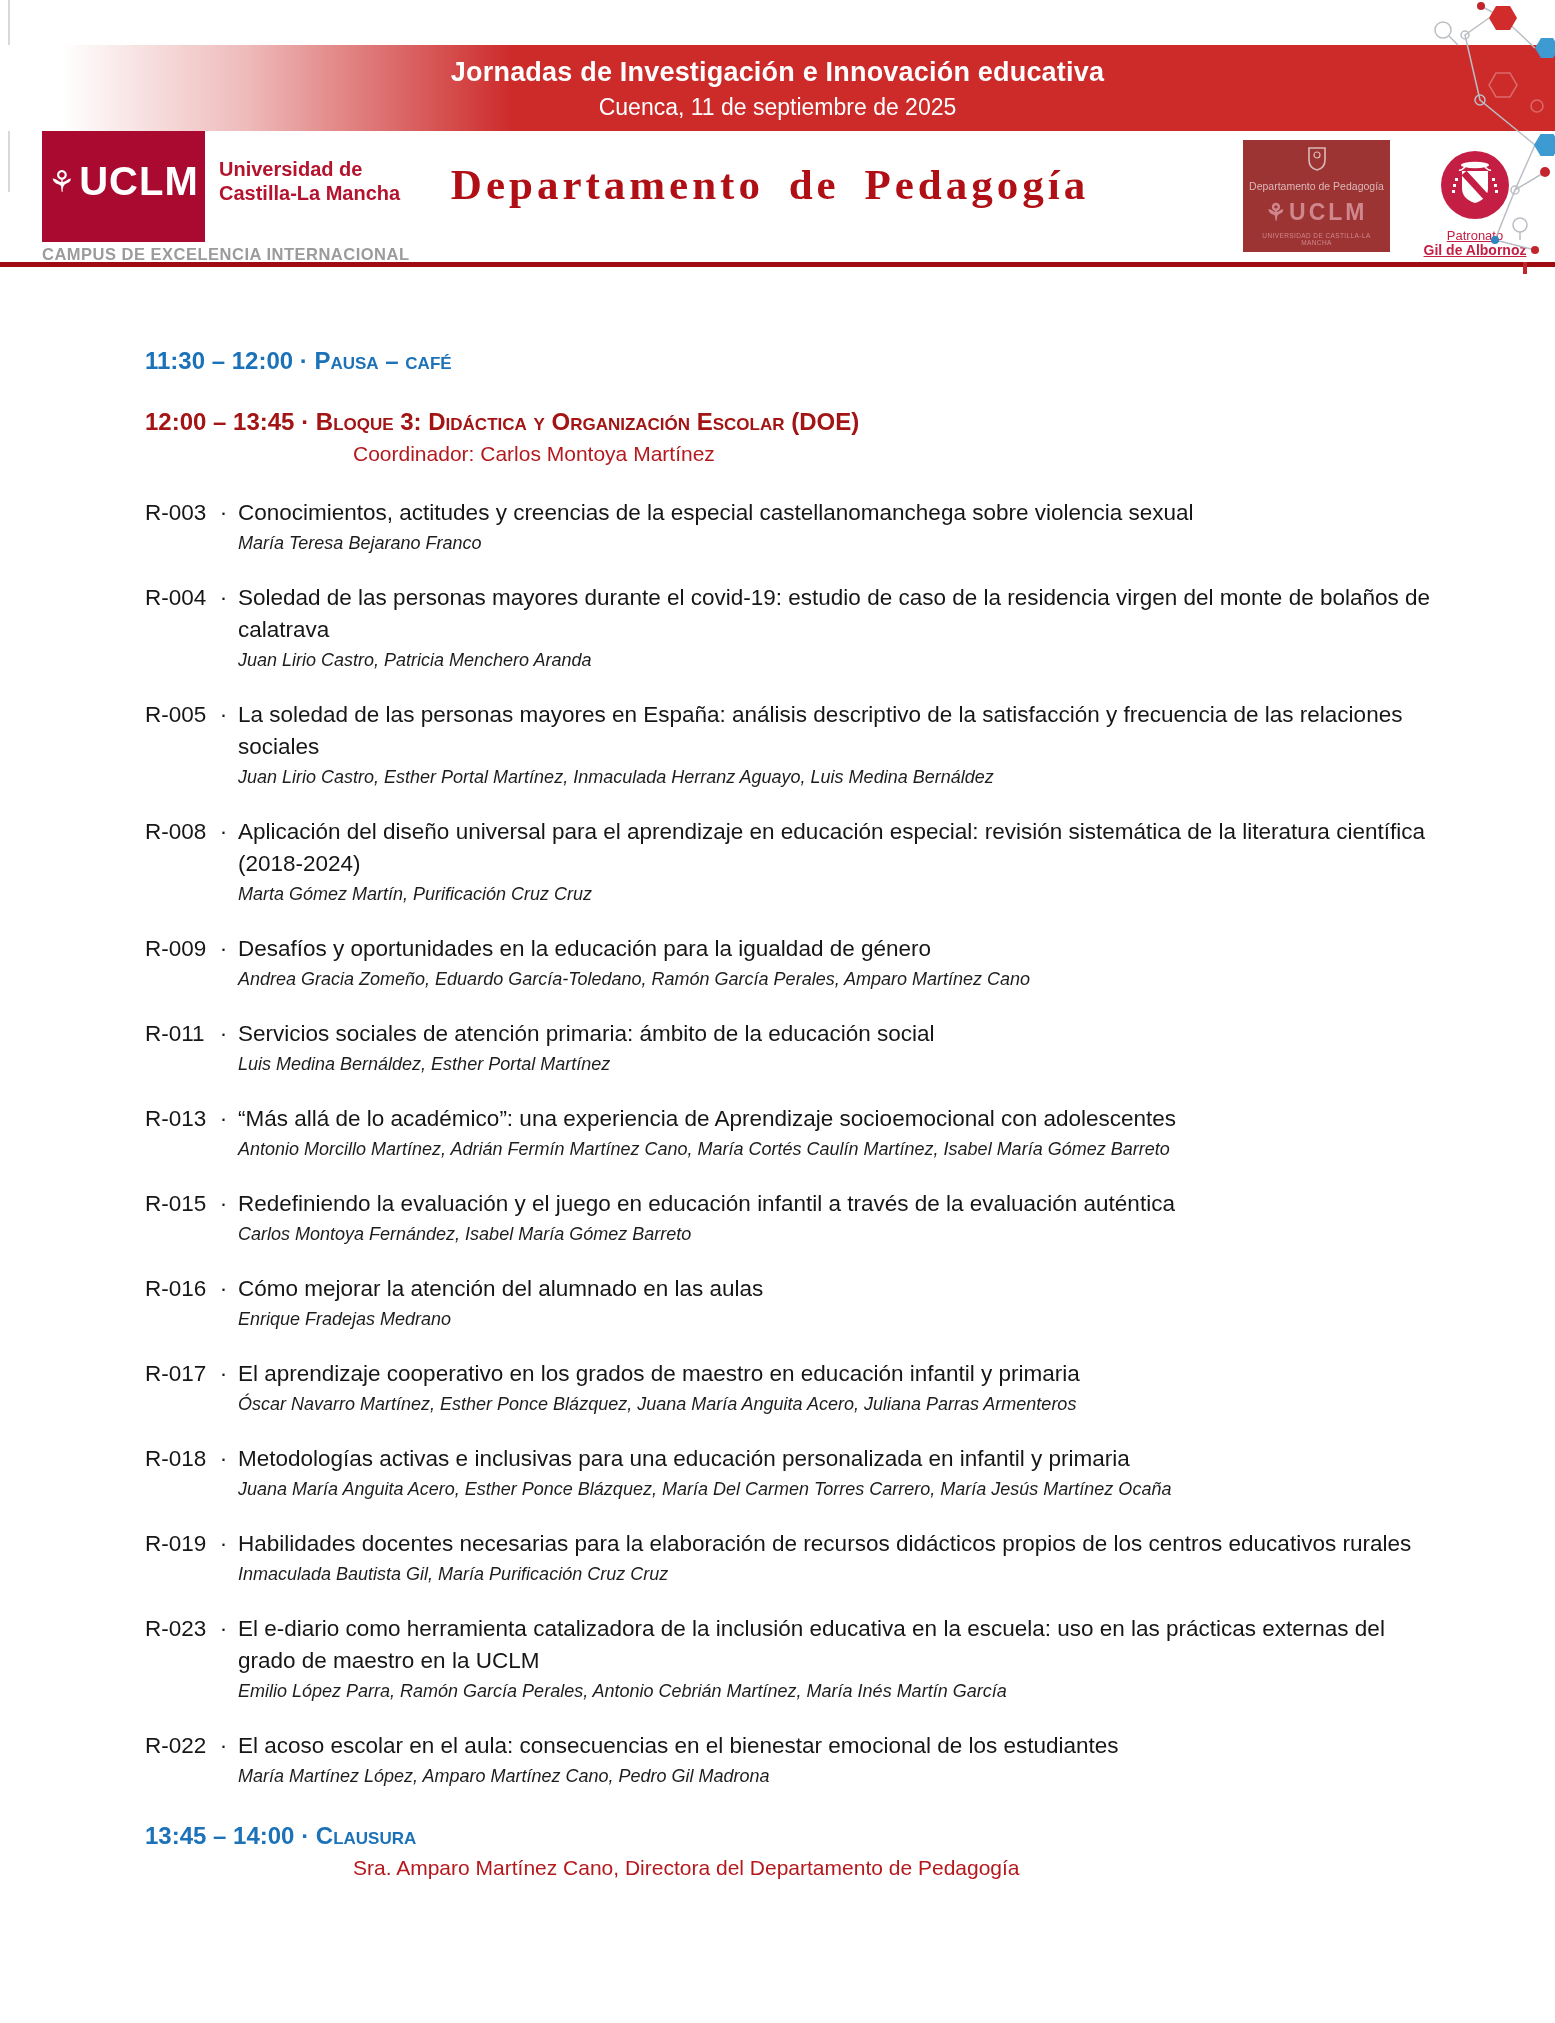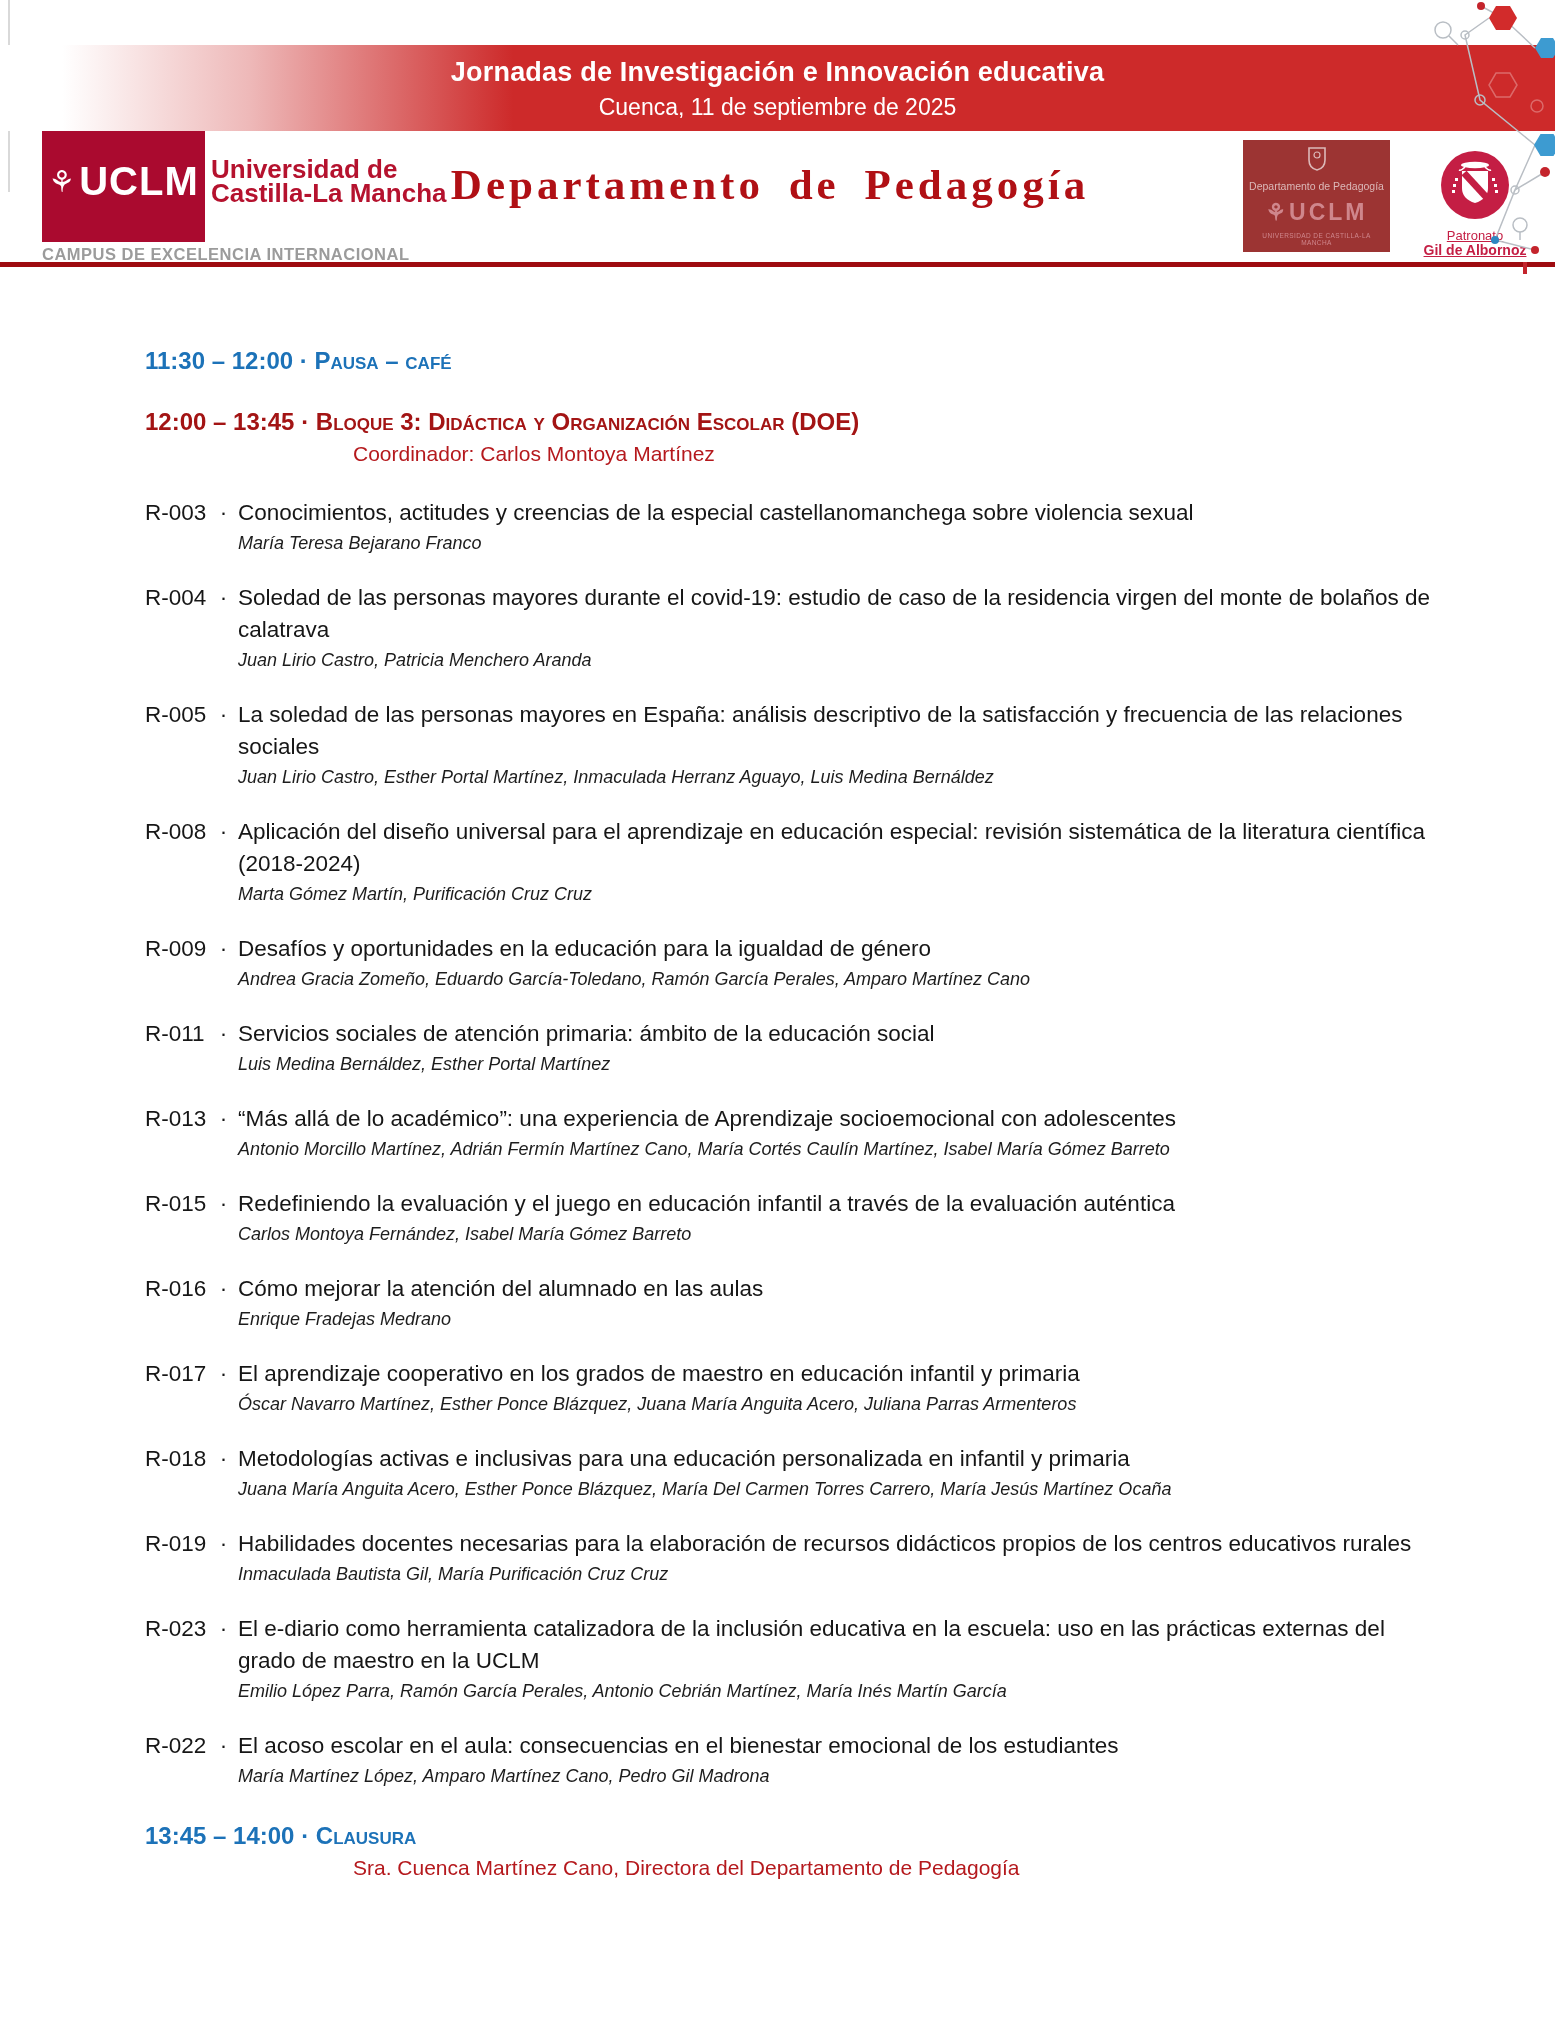--- a/index.html
+++ b/index.html
@@ -21,21 +21,21 @@
   .network-decor{position:absolute;top:0;right:0;z-index:2;}
   .left-edge-line{position:absolute;left:8px;top:0;width:2px;height:192px;background:#d9d9d9;}
   
   .uclm-logo{position:absolute;left:42px;top:120px;display:flex;align-items:center;}
   .uclm-square{
     width:163px;height:122px;background:#aa0a2f;color:#ffffff;
     display:flex;align-items:center;justify-content:center;
     font-weight:bold;font-size:40px;letter-spacing:1px;
   }
   .uclm-flower{font-size:30px;margin-right:3px;font-weight:normal;}
-  .uclm-uni{margin-left:6px;color:#b5122e;font-weight:bold;font-size:26px;line-height:24px;}
+  .uclm-uni{margin-left:14px;color:#b5122e;font-weight:bold;font-size:20px;line-height:24px;}
   .campus-line{
     position:absolute;left:42px;top:245px;color:#9b9b9b;font-weight:bold;
     font-size:16.5px;letter-spacing:.5px;
   }
   .dept-title{
     position:absolute;left:340px;top:160px;width:860px;margin:0;
     text-align:center;font-family:"Liberation Serif","DejaVu Serif",serif;
     font-weight:bold;font-size:43px;color:#b01015;letter-spacing:4px;word-spacing:10px;
   }
   .dept-seal{
@@ -300,16 +300,16 @@
       <div class="s-authors">María Martínez López, Amparo Martínez Cano, Pedro Gil Madrona</div>
     </div>
   </div>
 </div>
 
     <div class="slot slot-blue slot-clausura">
       <span>13:45 – 14:00</span>
       <span>·</span>
       <span class="sc">Clausura</span>
     </div>
-    <div class="closing-note">Sra. Cuenca Martínez Cano, Directora del Departamento de Pedagogía</div>
+    <div class="closing-note">Sra. Amparo Martínez Cano, Directora del Departamento de Pedagogía</div>
 
   </div>
 </div>
 
 </body></html>

